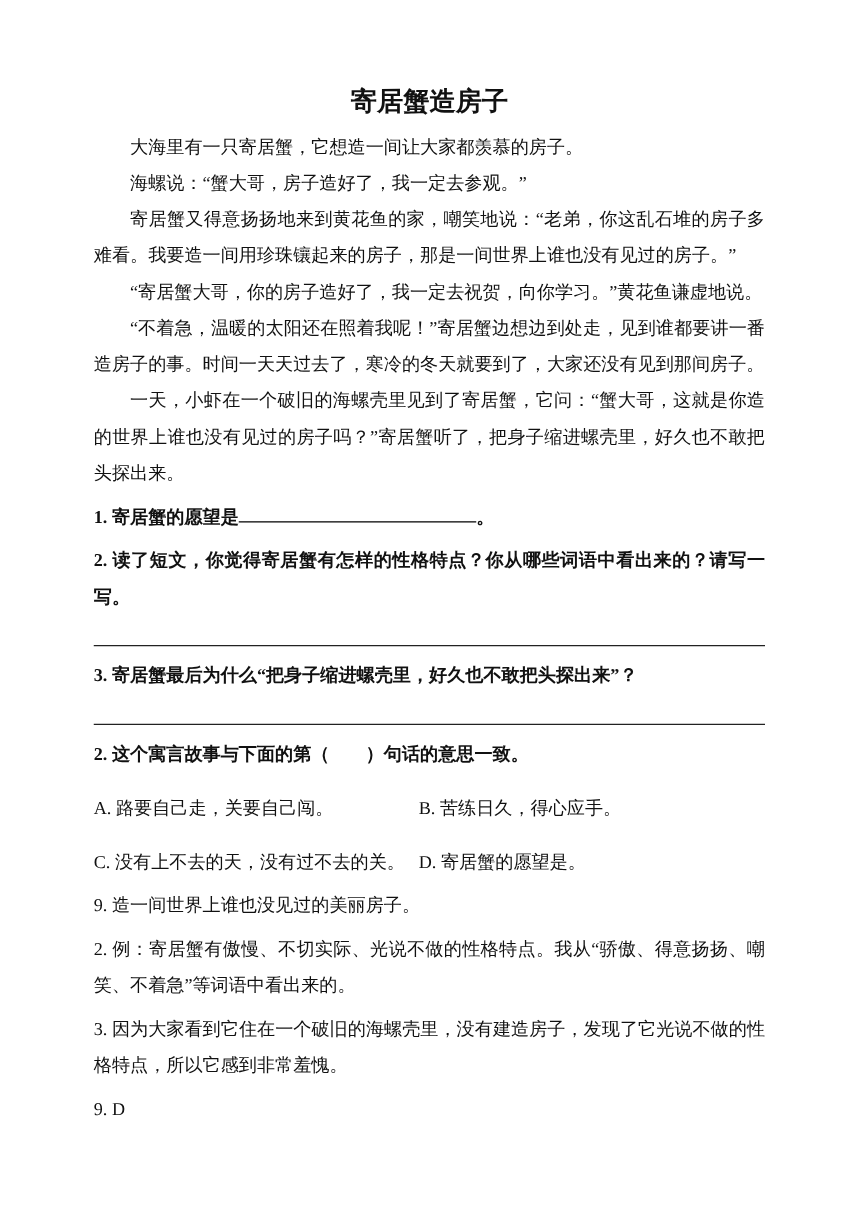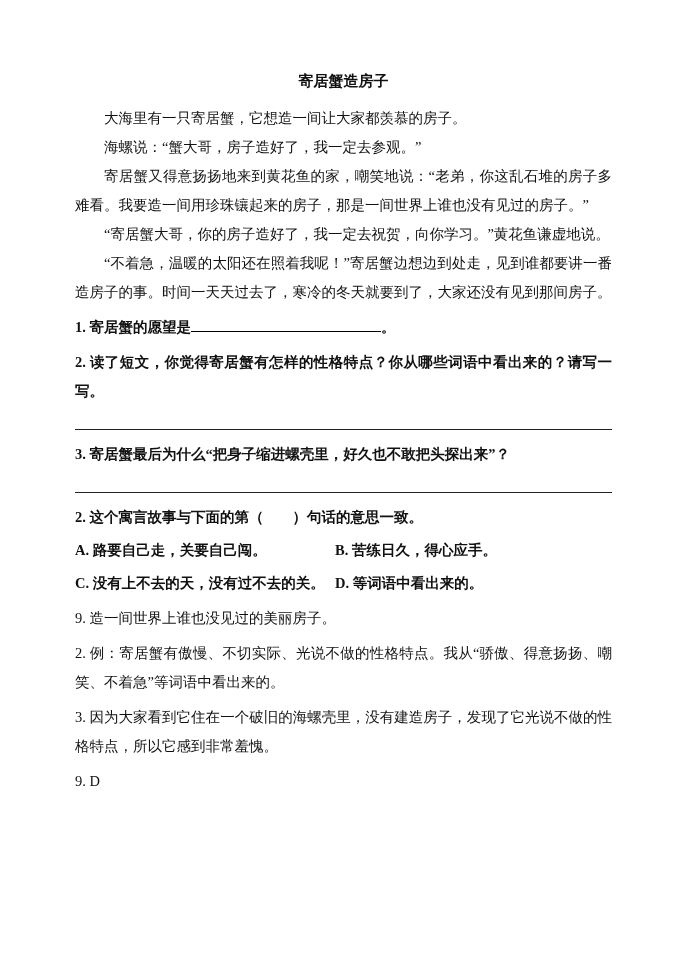--- a/index.html
+++ b/index.html
@@ -12,21 +12,21 @@
     color: #111111;
     overflow: hidden;
   }
   .page {
     width: 687px;
     height: 971px;
     padding: 70px 75px 0 75px;
     background: #ffffff;
   }
   .title {
-    font-size: 15px;
+    font-size: 21px;
     font-weight: bold;
     text-align: center;
     line-height: 22px;
     margin-bottom: 12px;
   }
   .story .para {
     text-indent: 2em;
     line-height: 29px;
     text-align: justify;
   }
@@ -45,22 +45,21 @@
     vertical-align: baseline;
   }
   .answer-line {
     height: 24px;
     border-bottom: 1.5px solid #222;
     margin-bottom: 10px;
   }
   .options-row {
     display: flex;
     line-height: 29px;
-    margin-top: 4px;
-    font-weight: bold;
+    margin-top: 14px;
   }
   .opt-left {
     width: 260px;
     flex: none;
   }
   .answers { margin-top: 4px; }
   .ans {
     line-height: 29px;
     margin-top: 6px;
     text-align: justify;
@@ -72,41 +71,42 @@
 <div class="page">
 
   <h1 class="title">寄居蟹造房子</h1>
 
   <div class="story">
     <p class="para">大海里有一只寄居蟹，它想造一间让大家都羡慕的房子。</p>
     <p class="para">海螺说：“蟹大哥，房子造好了，我一定去参观。”</p>
     <p class="para">寄居蟹又得意扬扬地来到黄花鱼的家，嘲笑地说：“老弟，你这乱石堆的房子多难看。我要造一间用珍珠镶起来的房子，那是一间世界上谁也没有见过的房子。”</p>
     <p class="para">“寄居蟹大哥，你的房子造好了，我一定去祝贺，向你学习。”黄花鱼谦虚地说。</p>
     <p class="para">“不着急，温暖的太阳还在照着我呢！”寄居蟹边想边到处走，见到谁都要讲一番造房子的事。时间一天天过去了，寒冷的冬天就要到了，大家还没有见到那间房子。</p>
+    <p class="para">一天，小虾在一个破旧的海螺壳里见到了寄居蟹，它问：“蟹大哥，这就是你造的世界上谁也没有见过的房子吗？”寄居蟹听了，把身子缩进螺壳里，好久也不敢把头探出来。</p>
   </div>
 
   <div class="questions">
 
     <p class="q"><span>1. 寄居蟹的愿望是</span><span class="blank"></span><span>。</span></p>
 
     <p class="q">2. 读了短文，你觉得寄居蟹有怎样的性格特点？你从哪些词语中看出来的？请写一写。</p>
     <div class="answer-line"></div>
 
     <p class="q">3. 寄居蟹最后为什么“把身子缩进螺壳里，好久也不敢把头探出来”？</p>
     <div class="answer-line"></div>
 
     <p class="q">2. 这个寓言故事与下面的第（　　）句话的意思一致。</p>
 
     <div class="options-row">
       <span class="opt-left">A. 路要自己走，关要自己闯。</span>
       <span>B. 苦练日久，得心应手。</span>
     </div>
     <div class="options-row">
       <span class="opt-left">C. 没有上不去的天，没有过不去的关。</span>
-      <span>D. 等词语中看出来的。</span>
+      <span>D. 寄居蟹的愿望是。</span>
     </div>
 
   </div>
 
   <div class="answers">
     <p class="ans">9. 造一间世界上谁也没见过的美丽房子。</p>
     <p class="ans">2. 例：寄居蟹有傲慢、不切实际、光说不做的性格特点。我从“骄傲、得意扬扬、嘲笑、不着急”等词语中看出来的。</p>
     <p class="ans">3. 因为大家看到它住在一个破旧的海螺壳里，没有建造房子，发现了它光说不做的性格特点，所以它感到非常羞愧。</p>
     <p class="ans">9. D</p>
   </div>

